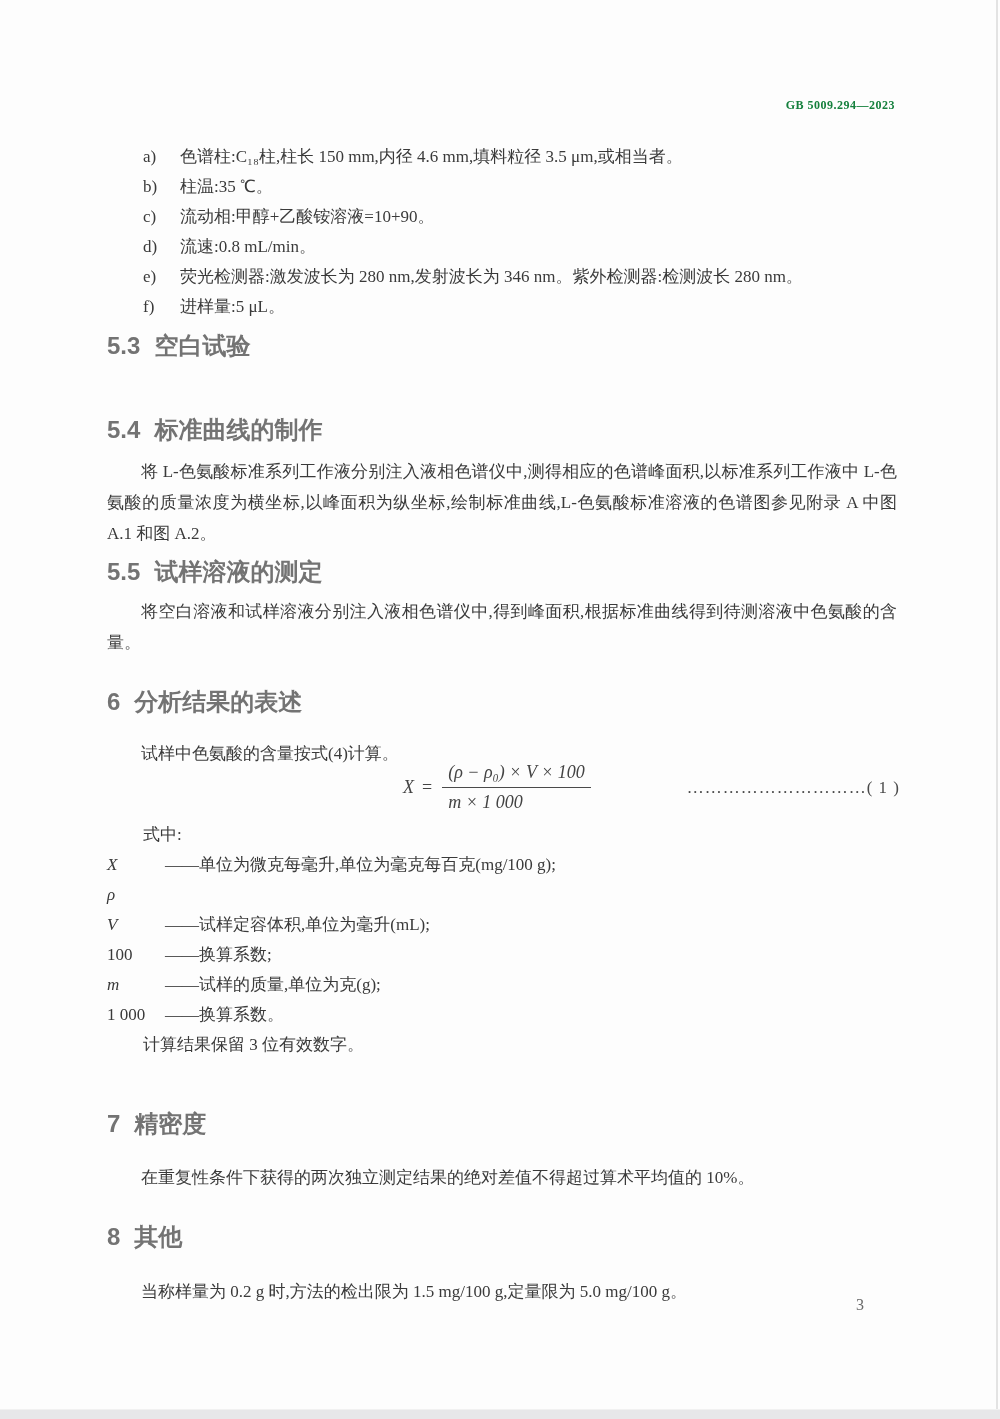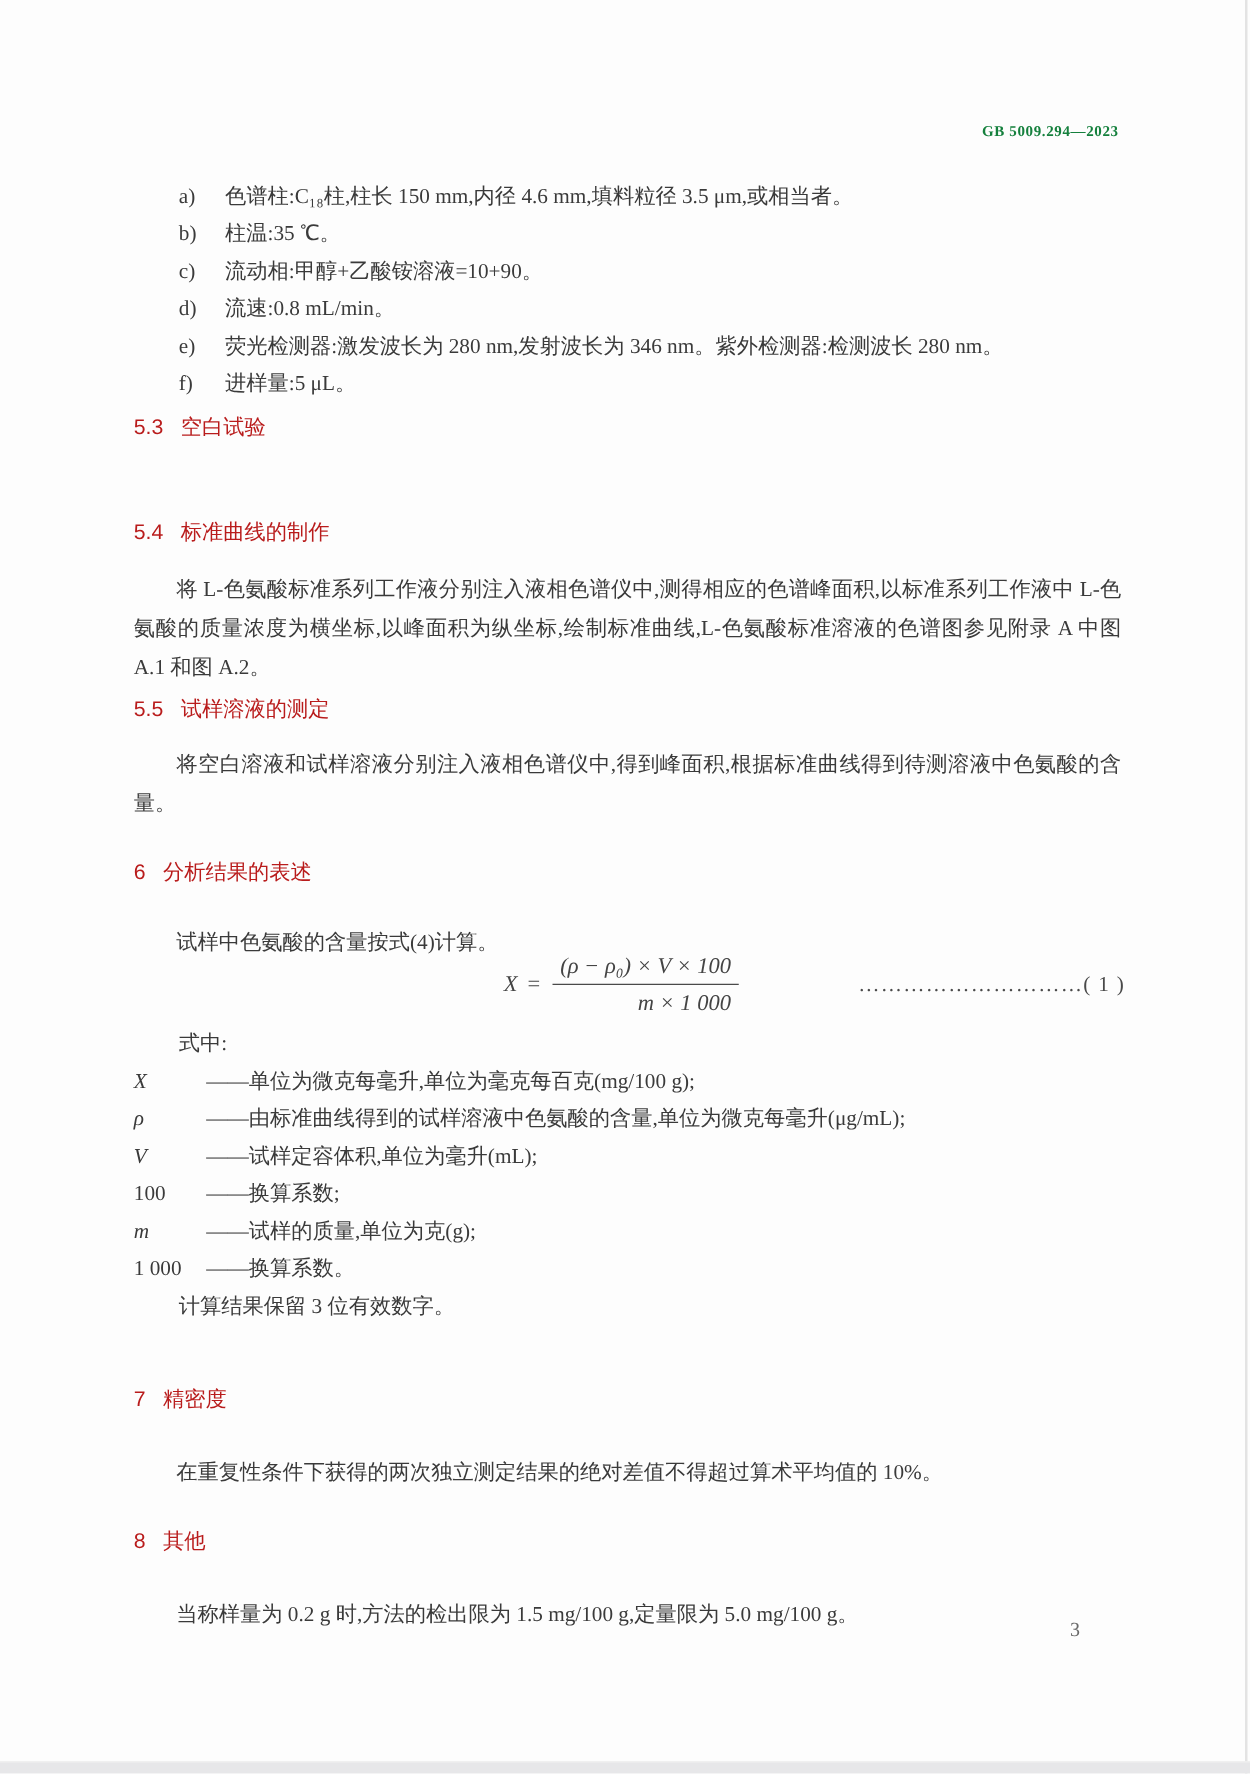--- a/index.html
+++ b/index.html
@@ -36,23 +36,23 @@
     letter-spacing: 0.5px;
     color: #15803d;
   }
   .spec-list { position: absolute; left: 143px; top: 142px; width: 780px; }
   .spec-item { display: flex; line-height: 30px; }
   .spec-item .label { width: 37px; flex: 0 0 37px; }
   .heading {
     position: absolute;
     left: 107px;
     font-family: "Liberation Sans", sans-serif;
-    font-weight: 400;
-    font-size: 17px;
-    color: #b91c1c;
+    font-weight: 700;
+    font-size: 24px;
+    color: #737373;
   }
   .heading .num { margin-right: 14px; }
   .para {
     position: absolute;
     left: 107px;
     width: 790px;
     line-height: 31px;
     text-align: justify;
     text-indent: 2em;
   }
@@ -62,21 +62,21 @@
     left: 296px;
     top: 0;
     display: flex;
     align-items: center;
     font-family: "Liberation Serif", serif;
     font-size: 18px;
     color: #444444;
   }
   .formula .lhs { font-style: italic; margin-right: 8px; }
   .formula .eq { margin-right: 10px; }
-  .frac { display: inline-block; text-align: right; }
+  .frac { display: inline-block; text-align: left; }
   .frac .num { display: block; padding: 0 6px 4px 6px; font-style: italic; }
   .frac .den { display: block; border-top: 1.5px solid #4a4a4a; padding: 4px 6px 0 6px; font-style: italic; }
   .formula-dots {
     position: absolute;
     right: 0;
     top: 16px;
     color: #4a4a4a;
     font-size: 17px;
     letter-spacing: 1px;
     white-space: nowrap;
@@ -162,21 +162,20 @@
     </div>
 
     <div class="where">
       <div class="lead">式中:</div>
       <div class="def-row">
         <span class="term it">X</span>
         <span class="desc">——单位为微克每毫升,单位为毫克每百克(mg/100 g);</span>
       </div>
       <div class="def-row">
         <span class="term it">ρ</span>
-        <span class="desc">——由标准曲线得到的试样溶液中色氨酸的含量,单位为微克每毫升(μg/mL);</span>
       </div>
       <div class="def-row">
         <span class="term it">V</span>
         <span class="desc">——试样定容体积,单位为毫升(mL);</span>
       </div>
       <div class="def-row">
         <span class="term">100</span>
         <span class="desc">——换算系数;</span>
       </div>
       <div class="def-row">

